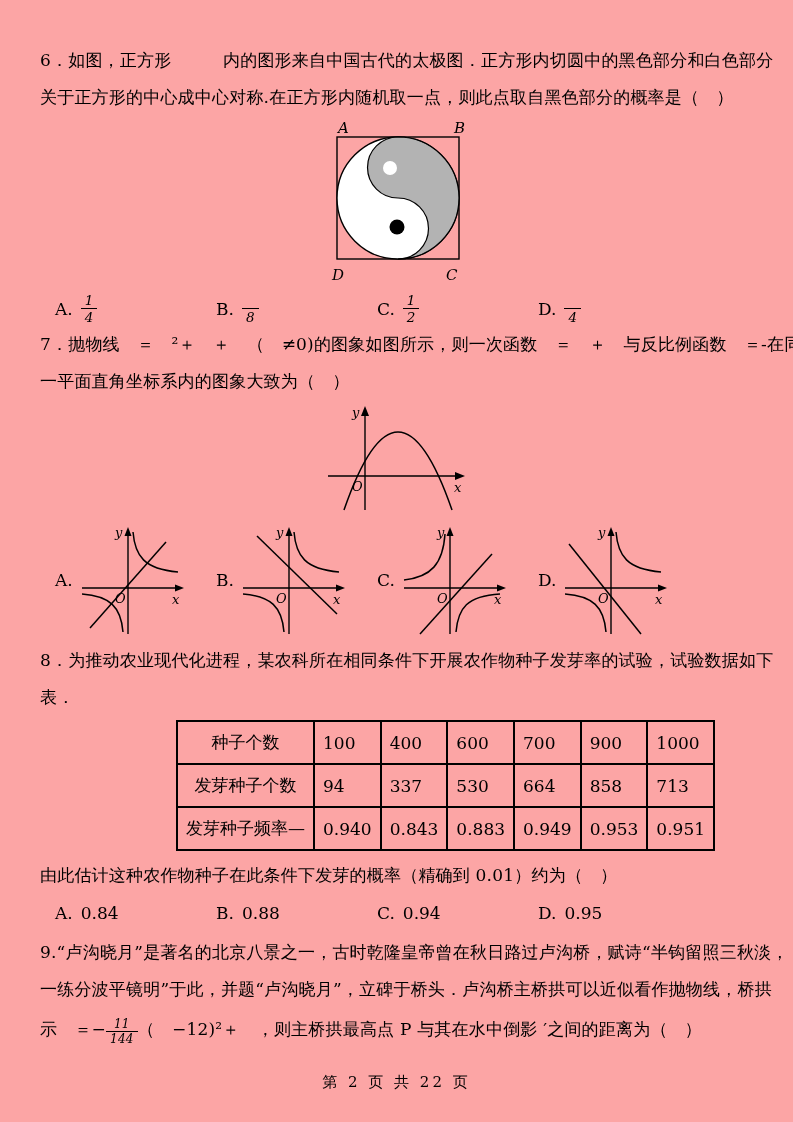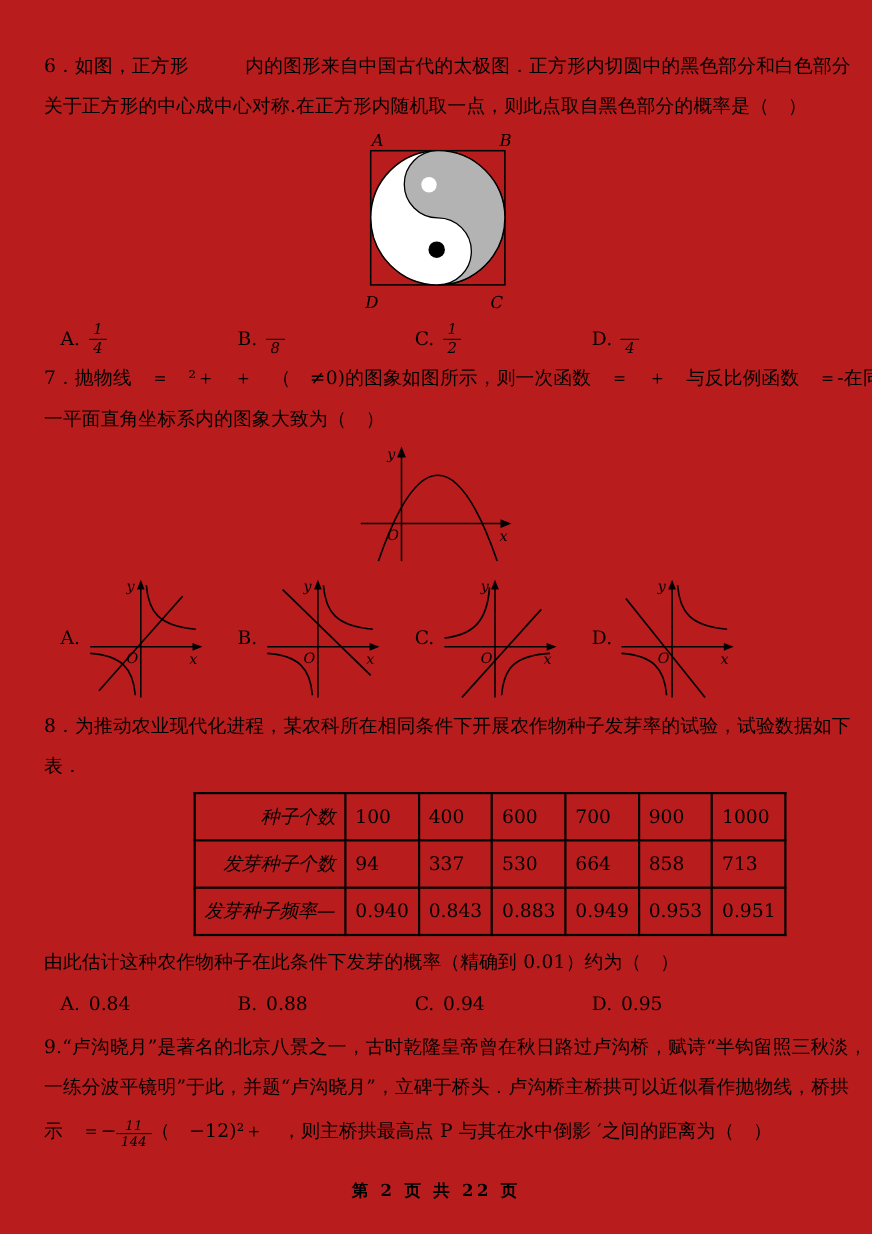--- a/index.html
+++ b/index.html
@@ -1,19 +1,19 @@
 <!DOCTYPE html>
 <html><head>
 <meta charset="utf-8">
 <style>
   html,body{margin:0;padding:0;background:#fff;}
   .page{
     position:relative;
     width:793px;height:1122px;
-    background:#b91c1c;color:#000;
+    background:#fca5a5;color:#000;
     font-family:"DejaVu Serif","Liberation Serif",serif;
     box-sizing:border-box;
     padding:42px 38px 0 40px;
     overflow:hidden;
   }
   .qline{
     margin:0;font-size:17px;line-height:37px;
     white-space:nowrap;letter-spacing:0.2px;
   }
   .fig-center{text-align:center;margin:4px 0 0;}
@@ -29,26 +29,26 @@
   .frac-sm{font-size:12px;vertical-align:-8px;}
   .frac-sm .num{min-height:12px;padding:0 2px;font-style:italic;}
   .graph-row{display:flex;align-items:center;padding-left:15px;margin:8px 0 0;}
   .graph-cell{width:161px;display:flex;align-items:center;font-size:17px;}
   .graph-cell .opt-label{margin-right:2px;}
   .q8-table{border-collapse:collapse;margin:4px 0 0 136px;}
   .q8-table td{
     border:2px solid #000;height:41px;font-size:17px;
     padding:0 8px;white-space:nowrap;
   }
-  .q8-table td.hdr{width:118px;text-align:right;font-style:italic;}
+  .q8-table td.hdr{width:118px;text-align:center;}
   .q8-table td.val{text-align:left;min-width:40px;}
   .formula-line{margin:0;font-size:17px;line-height:42px;white-space:nowrap;letter-spacing:0.2px;}
   .footer{
     position:absolute;left:0;right:0;bottom:30px;
-    text-align:center;font-size:15px;letter-spacing:3px;font-weight:bold;
+    text-align:center;font-size:15px;letter-spacing:3px;
   }
   svg{overflow:visible;}
   .axisline{stroke:#000;stroke-width:1.4;fill:none;}
   .curve{stroke:#000;stroke-width:1.5;fill:none;}
   .axis-txt{font-style:italic;font-size:13px;font-family:"DejaVu Serif",serif;}
   .corner-txt{font-style:italic;font-size:15px;font-family:"DejaVu Serif",serif;}
 </style>
 </head>
 <body>
 

